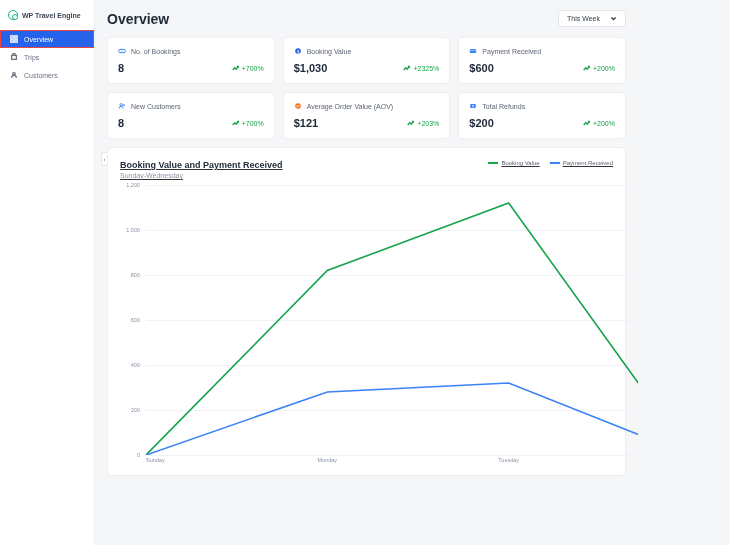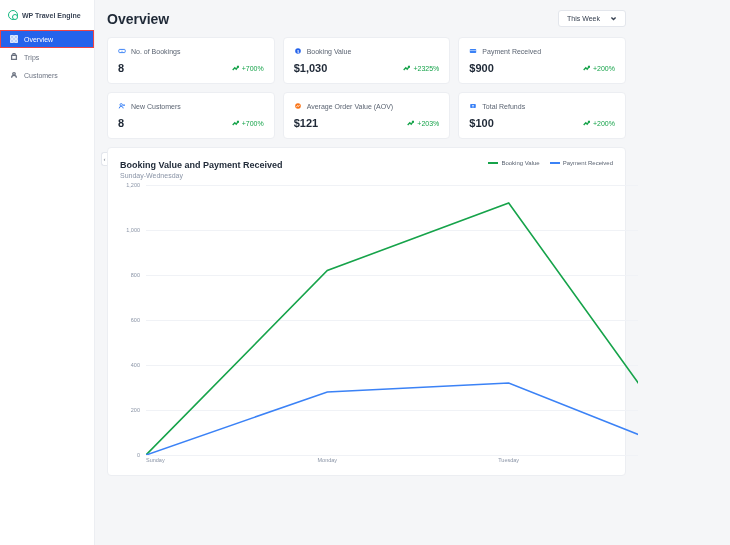--- a/index.html
+++ b/index.html
@@ -28,21 +28,21 @@
   .card-icon { width: 8px; height: 8px; display: inline-flex; align-items: center; justify-content: center; }
   .card-icon svg { width: 8px; height: 8px; }
   .card-label { font-size: 7px; color: #5b6472; }
   .card-row { display: flex; justify-content: space-between; align-items: center; }
   .card-value { font-size: 11px; font-weight: 600; color: #1f2937; }
   .card-change { display: flex; align-items: center; gap: 3px; font-size: 7px; color: #16a34a; font-weight: 500; }
   .card-change svg { width: 7px; height: 7px; stroke: #16a34a; fill: none; stroke-width: 2; }
   
   .chart-panel { background: #fff; border: 1px solid #eceef2; border-radius: 4px; padding: 12px 12px 8px; position: relative; }
   .collapse-handle { position: absolute; left: -7px; top: 4px; width: 6px; height: 14px; background: #fff; border: 1px solid #e3e6ec; border-right: none; border-radius: 3px 0 0 3px; display: flex; align-items: center; justify-content: center; font-size: 6px; color: #6b7280; cursor: pointer; }
-  .chart-header { display: flex; justify-content: space-between; align-items: flex-start; margin-bottom: 4px; }
+  .chart-header { display: flex; justify-content: space-between; align-items: flex-start; margin-bottom: 4px; text-decoration: underline; }
   .chart-title { font-size: 9px; font-weight: 600; color: #1f2937; }
   .chart-subtitle { font-size: 7px; color: #8a94a6; margin-top: 2px; }
   .legend { display: flex; gap: 10px; font-size: 6px; color: #5b6472; align-items: center; }
   .legend-item { display: flex; align-items: center; gap: 3px; }
   .legend-swatch { width: 10px; height: 0; border-top: 2px solid; }
   .chart-area { position: relative; width: 570px; height: 282px; margin-top: 6px; }
   .y-axis { position: absolute; left: 0; top: 0; width: 24px; height: 270px; }
   .y-tick { position: absolute; left: 0; width: 20px; text-align: right; font-size: 5.5px; color: #8a94a6; transform: translateY(-50%); }
   .grid-line { position: absolute; left: 26px; right: 0; height: 0; border-top: 1px solid #f0f2f6; }
   .plot { position: absolute; left: 26px; top: 0; right: 0; height: 270px; }
@@ -151,21 +151,21 @@
           <div class="card-top">
             <span class="card-icon">
               <svg viewBox="0 0 10 10">
                 <rect x="1" y="2.5" width="8" height="5" rx="1" fill="#3b82f6"></rect>
                 <rect x="1" y="4" width="8" height="1" fill="#fff" opacity="0.6"></rect>
               </svg>
             </span>
             <span class="card-label">Payment Received</span>
           </div>
           <div class="card-row">
-            <span class="card-value">$900</span>
+            <span class="card-value">$600</span>
             <span class="card-change">
               <svg viewBox="0 0 10 10">
                 <path d="M1 7l3-3 2 2 3-4"></path>
                 <path d="M7 2h2v2"></path>
               </svg>
               <span>+200%</span>
             </span>
           </div>
         </div>
         <div class="card">
@@ -215,21 +215,21 @@
           <div class="card-top">
             <span class="card-icon">
               <svg viewBox="0 0 10 10">
                 <rect x="1.5" y="2.5" width="7" height="5" rx="1" fill="#3b82f6"></rect>
                 <path d="M5 7V4M4 5l1-1 1 1" stroke="#fff" stroke-width="0.9" fill="none"></path>
               </svg>
             </span>
             <span class="card-label">Total Refunds</span>
           </div>
           <div class="card-row">
-            <span class="card-value">$100</span>
+            <span class="card-value">$200</span>
             <span class="card-change">
               <svg viewBox="0 0 10 10">
                 <path d="M1 7l3-3 2 2 3-4"></path>
                 <path d="M7 2h2v2"></path>
               </svg>
               <span>+200%</span>
             </span>
           </div>
         </div>
       </div>

